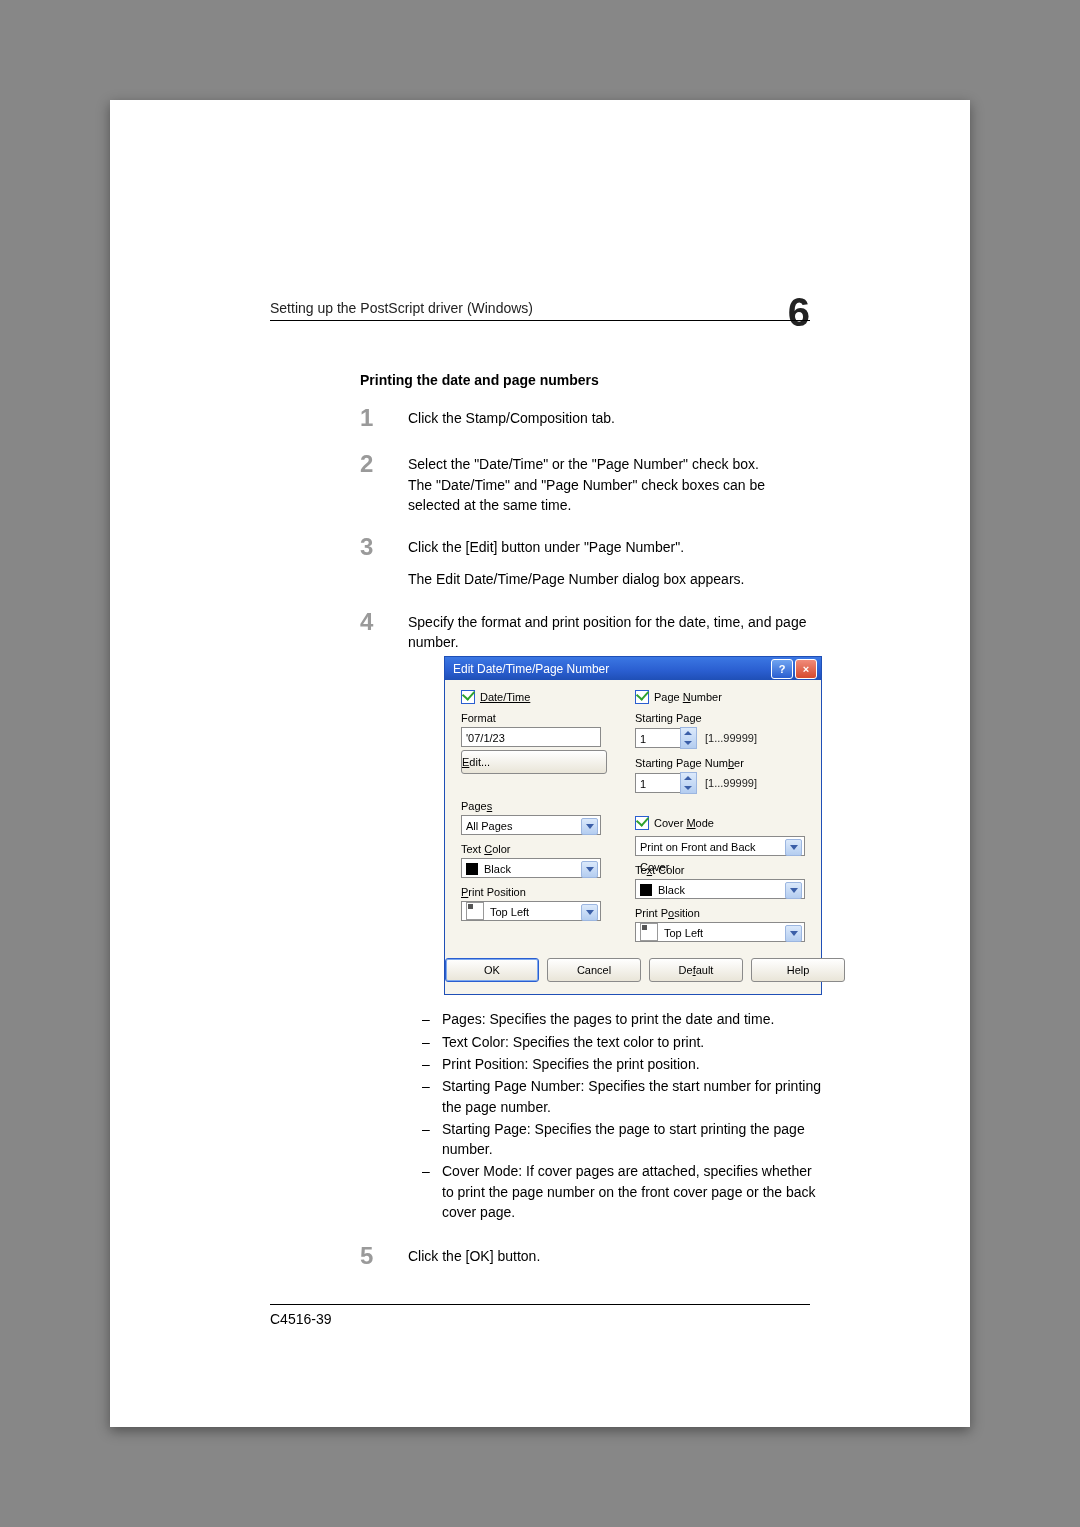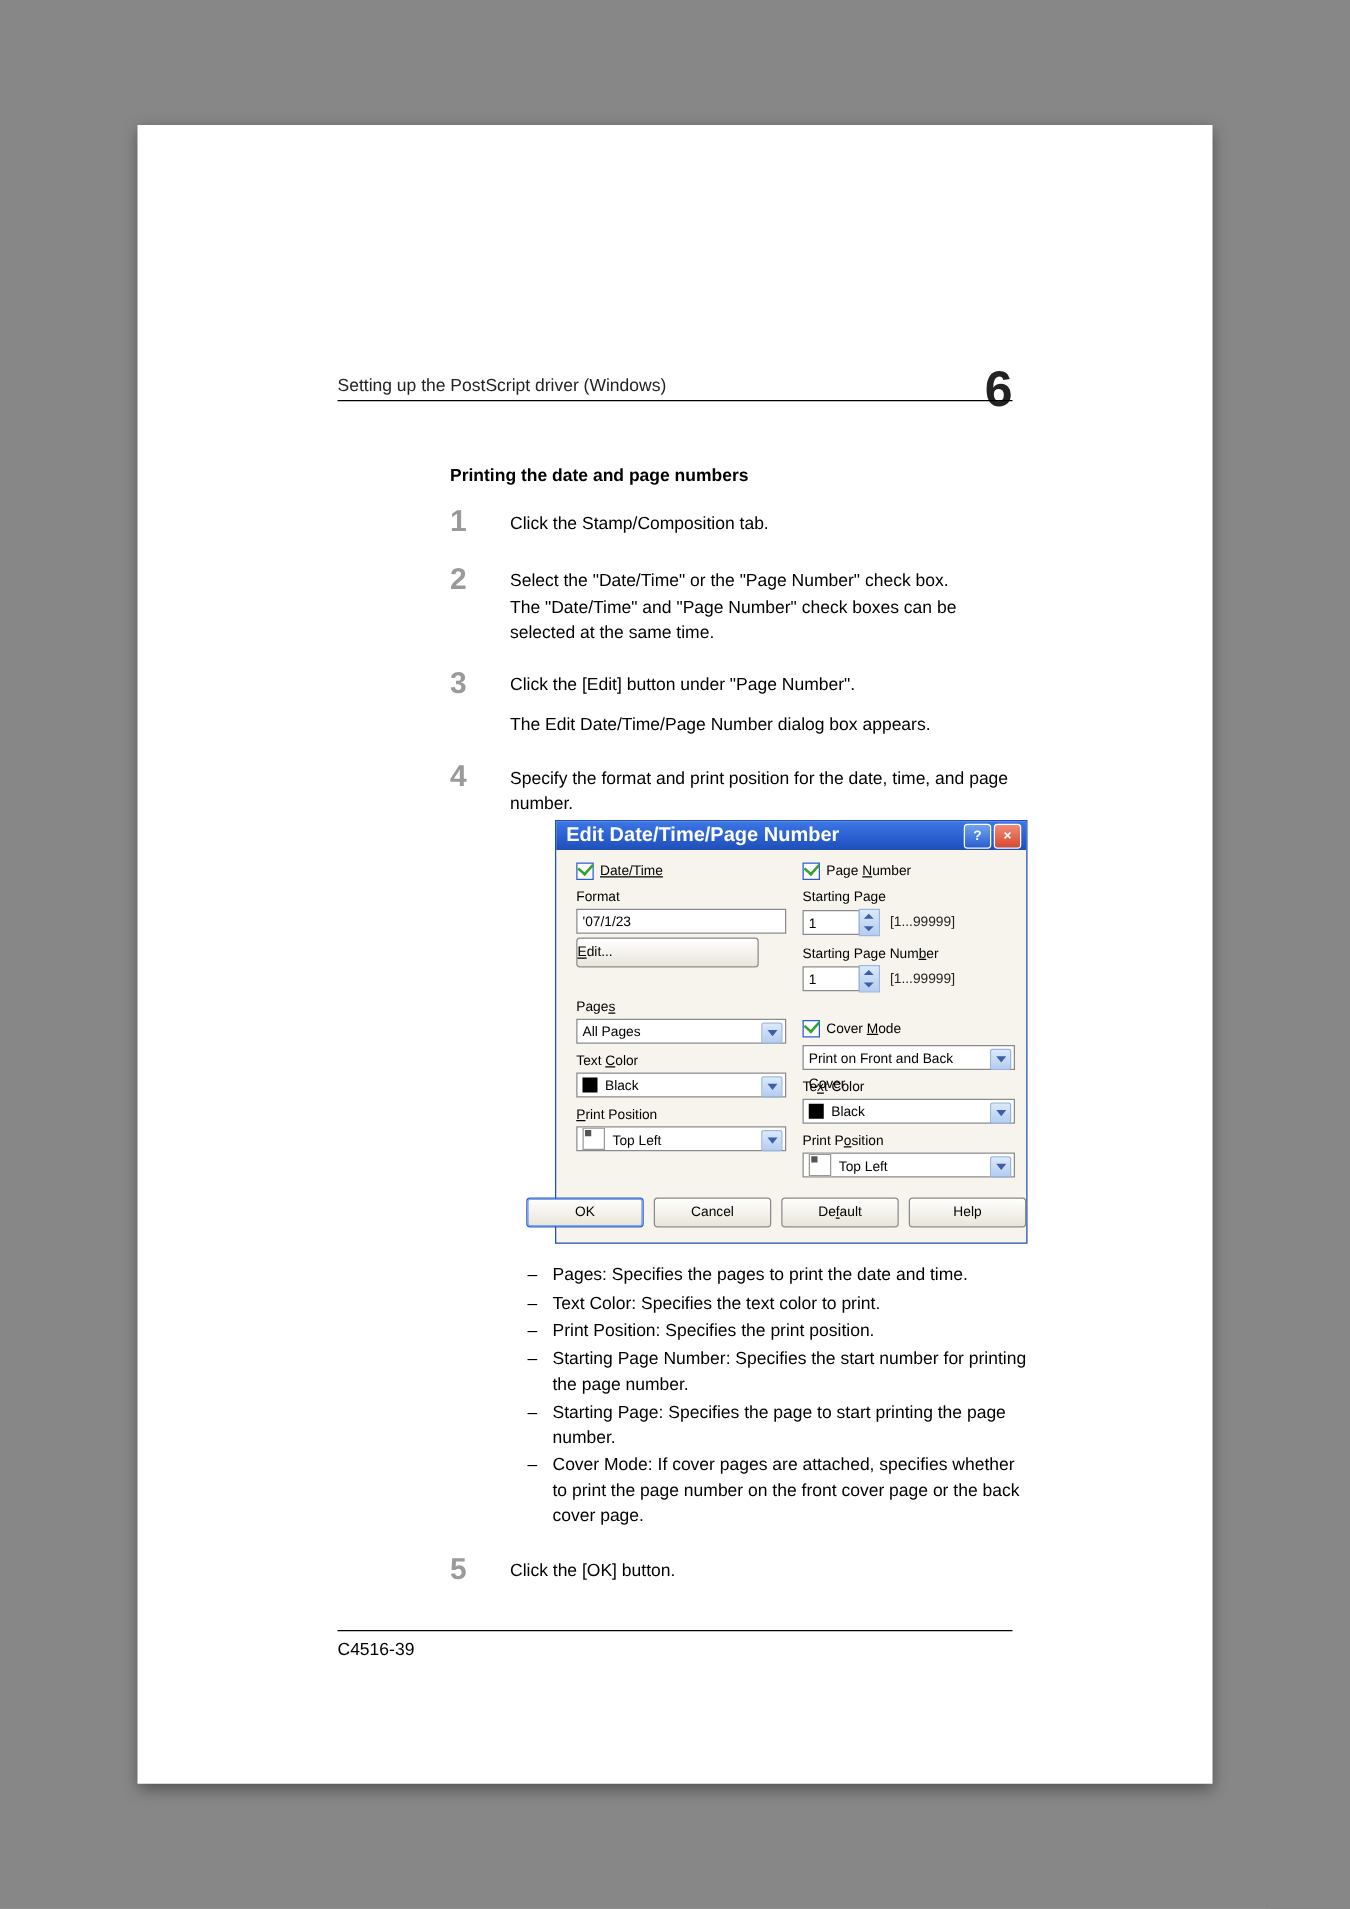--- a/index.html
+++ b/index.html
@@ -14,47 +14,47 @@
   .num{font:700 24px Arial;color:#9a9a9a;width:48px;flex:none;margin-top:-4px;text-align:left}
   .txt{flex:1}
   .bullets{list-style:none;margin:14px 0 0 14px;padding:0}
   .bullets>li{position:relative;padding-left:20px;margin-bottom:2px}
   .bullets>li:before{content:"–";position:absolute;left:0}
   .footer{position:absolute;bottom:100px;left:160px;right:160px;border-top:1px solid #000;padding-top:6px;font-size:14px;display:flex;justify-content:flex-start}
 
   
   .dlg{width:376px;margin:4px 0 0 36px;border:1px solid #1f4fb6;font:11px Tahoma,Arial;color:#000;background:#f6f4ec}
   .titlebar{height:23px;background:linear-gradient(#3b77e3,#2a5ed0 60%,#1f4fb6);display:flex;align-items:center;padding:0 4px}
-  .titlebar .t{color:#fff;font-weight:700;font-size:16px;flex:1;padding-left:4px}
+  .titlebar .t{color:#fff;font-weight:400;font-size:12px;flex:1;padding-left:4px}
   .tb-btn{width:20px;height:18px;margin-left:2px;border:1px solid #fff;border-radius:3px;display:flex;align-items:center;justify-content:center;color:#fff;font-weight:700}
   .tb-help{background:linear-gradient(#6fa4f1,#2a5ed0)}
   .tb-close{background:linear-gradient(#f08b7a,#d64a2e)}
   .dlg-body{display:flex;padding:10px 10px 16px 10px}
   .col{flex:1;padding:0 6px}
   .col+.col{border-left:1px solid transparent}
   .chk{display:flex;align-items:center;margin-bottom:6px}
   .chk .box{width:12px;height:12px;border:1px solid #2a5ed0;background:#fff;margin-right:5px;position:relative}
   .chk.checked .box:after{content:"";position:absolute;left:1px;top:-1px;width:9px;height:6px;border:2px solid #2fa22f;border-top:none;border-right:none;transform:rotate(-48deg)}
   .chk .lbl .ul{text-decoration:underline}
   .lab{margin:8px 0 3px 0}
-  .inp,.sel{display:block;width:168px;height:20px;background:#fff;border:1px solid #8a8a8a;padding:0 18px 0 4px;line-height:20px;position:relative;box-sizing:border-box}
+  .inp,.sel{display:block;width:140px;height:20px;background:#fff;border:1px solid #8a8a8a;padding:0 18px 0 4px;line-height:20px;position:relative;box-sizing:border-box}
   .sel:after{content:"";position:absolute;right:2px;top:2px;width:15px;height:15px;background:linear-gradient(#dbe9fb,#b4cdf0);border:1px solid #9cb6e0;border-radius:2px}
   .sel .caret{position:absolute;right:6px;top:8px;width:0;height:0;border-left:4px solid transparent;border-right:4px solid transparent;border-top:5px solid #3b5fa8;z-index:1}
   .editbtn{display:block;width:144px;height:22px;text-align:left;line-height:22px;background:linear-gradient(#fff,#e9e5d8);border:1px solid #8a8a8a;border-radius:3px;margin-top:3px}
   .spin{display:flex;align-items:center}
   .spin .inp{width:46px}
   .spin .sp{width:15px;height:20px;background:linear-gradient(#dbe9fb,#b4cdf0);border:1px solid #9cb6e0;margin-left:-1px;position:relative}
   .spin .sp:before,.spin .sp:after{content:"";position:absolute;left:3px;width:0;height:0;border-left:4px solid transparent;border-right:4px solid transparent}
   .spin .sp:before{top:3px;border-bottom:4px solid #3b5fa8}
   .spin .sp:after{bottom:3px;border-top:4px solid #3b5fa8}
   .range{margin-left:8px;color:#222}
   .swatch{width:12px;height:12px;background:#000;display:inline-block;margin-right:6px;vertical-align:-2px}
   .posicon{width:16px;height:16px;border:1px solid #999;display:inline-block;margin-right:6px;vertical-align:-4px;position:relative;background:#fff}
   .posicon:before{content:"";position:absolute;left:1px;top:1px;width:5px;height:5px;background:#555}
-  .dlg-btns{display:flex;justify-content:flex-end;gap:8px;padding:0 0 12px 0}
+  .dlg-btns{display:flex;justify-content:space-between;gap:8px;padding:0 0 12px 0}
   .btn{min-width:72px;height:22px;text-align:center;line-height:22px;background:linear-gradient(#fff,#e9e5d8);border:1px solid #8a8a8a;border-radius:3px;padding:0 10px}
   .btn.def{border:1px solid #2a5ed0;box-shadow:0 0 0 1px #7da8ee inset}
   .u{text-decoration:underline}
 </style>
 </head>
 <body>
 
 <div class="page">
 
   <div class="running-head">Setting up the PostScript driver (Windows)</div>

